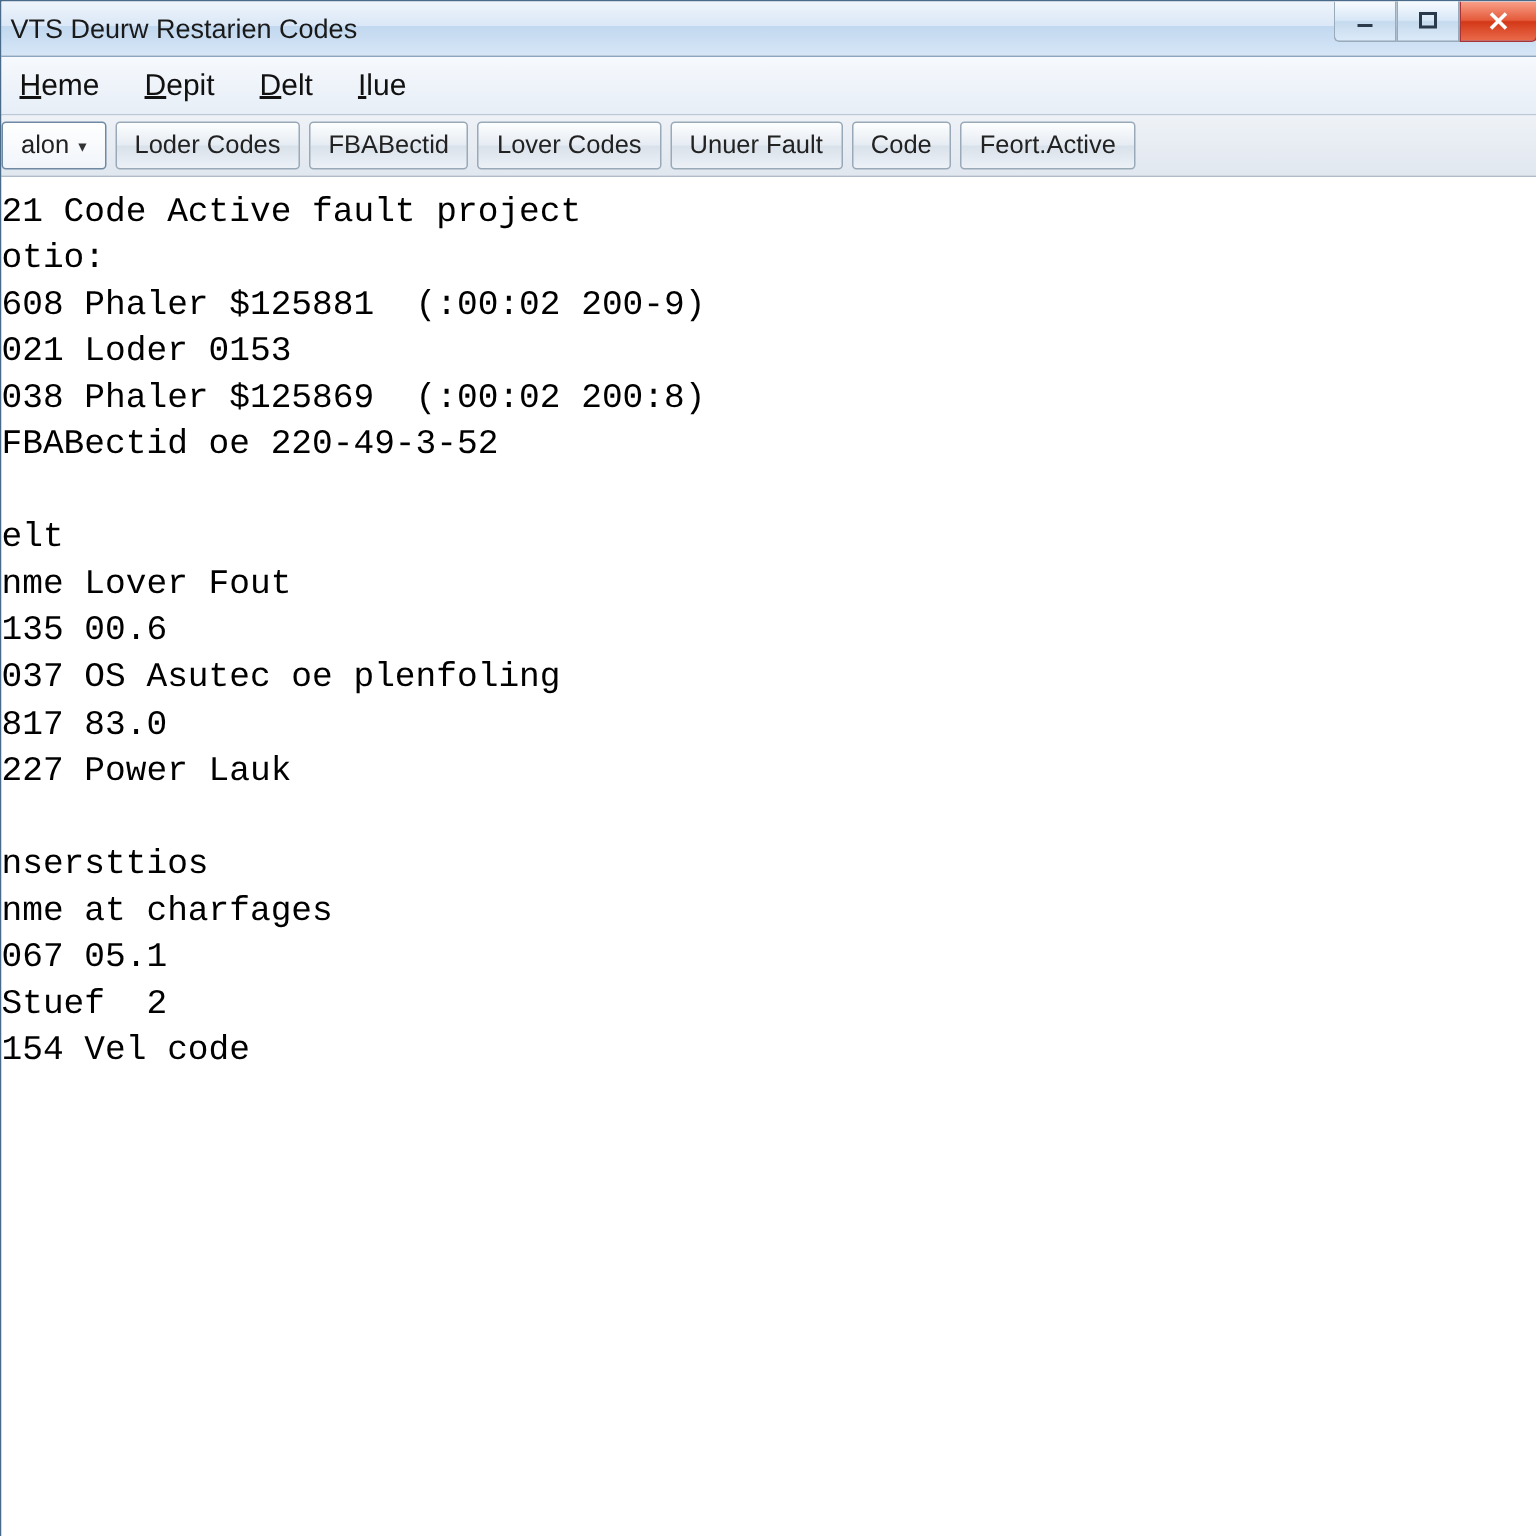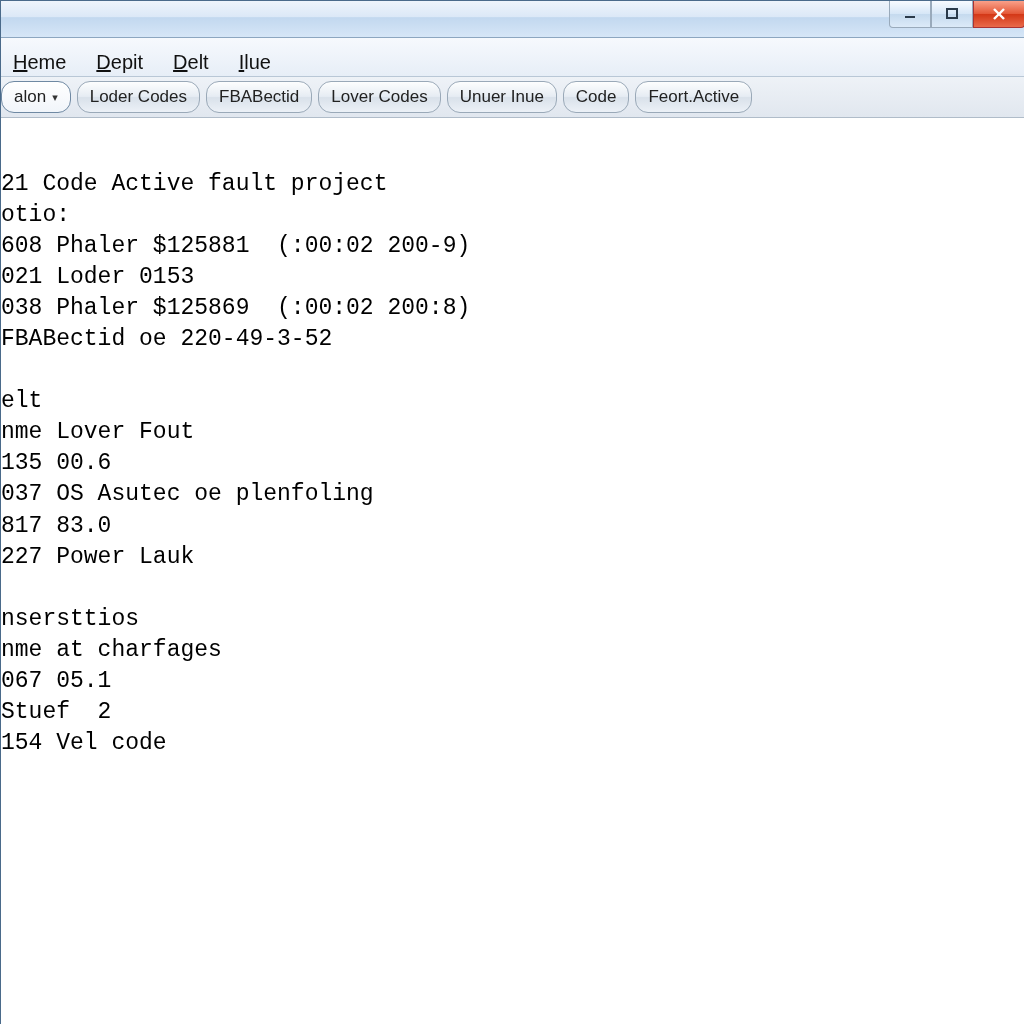--- a/index.html
+++ b/index.html
@@ -64,21 +64,21 @@
     border-color: #a33;
     width: 50px;
     border-bottom-right-radius: 4px;
   }
   
   .menubar {
     height: 38px;
     background: linear-gradient(to bottom,#f6f9fd,#e7eef7);
     border-bottom: 1px solid #b9c7d6;
     display: flex;
-    align-items: flex-end;
+    align-items: center;
     padding-left: 8px;
     gap: 22px;
     font-size: 20px;
     color: #111;
   }
   .menu-item {
     padding: 2px 4px;
     cursor: default;
   }
   .menu-item .ul { text-decoration: underline; }
@@ -90,21 +90,21 @@
     display: flex;
     align-items: center;
     padding-left: 0;
     gap: 6px;
   }
   .tab {
     height: 30px;
     padding: 0 12px;
     background: linear-gradient(to bottom,#fdfefe,#e6ecf3 48%,#d9e1ea 52%,#ecf1f7);
     border: 1px solid #9aa9b8;
-    border-radius: 13px;
+    border-radius: 3px;
     font-size: 17px;
     color: #222;
     display: flex;
     align-items: center;
     white-space: nowrap;
   }
   .tab.active {
     background: linear-gradient(to bottom,#ffffff,#f1f5fa);
     border-color: #6f89a3;
   }
@@ -118,29 +118,29 @@
     flex: 1;
     background: #fff;
     padding: 8px 0 0 0;
     font-family: "Courier New", monospace;
     font-size: 23px;
     line-height: 1.35;
     color: #000;
     font-weight: 500;
     white-space: pre;
     overflow: hidden;
-    margin-top: 43px;
   }
 </style>
 </head>
 <body>
 
 <div class="window">
 
   <div class="titlebar">
+    <span class="title">VTS Deurw Restarien Codes</span>
     <div class="win-controls">
       <div class="win-btn min">
         <svg width="12" height="12">
             <rect x="1" y="8" width="10" height="2" fill="#2a3a4a"></rect>
           </svg>
       </div>
       <div class="win-btn max">
         <svg width="12" height="12">
             <rect x="1" y="1" width="10" height="9" fill="none" stroke="#2a3a4a" stroke-width="2"></rect>
           </svg>
@@ -169,21 +169,21 @@
       <div class="tab">
         <span>Loder Codes</span>
       </div>
       <div class="tab">
         <span>FBABectid</span>
       </div>
       <div class="tab">
         <span>Lover Codes</span>
       </div>
       <div class="tab">
-        <span>Unuer Inue</span>
+        <span>Unuer Fault</span>
       </div>
       <div class="tab">
         <span>Code</span>
       </div>
       <div class="tab">
         <span>Feort.Active</span>
       </div>
     </div>
 
   <div class="content" id="content">21 Code Active fault project

